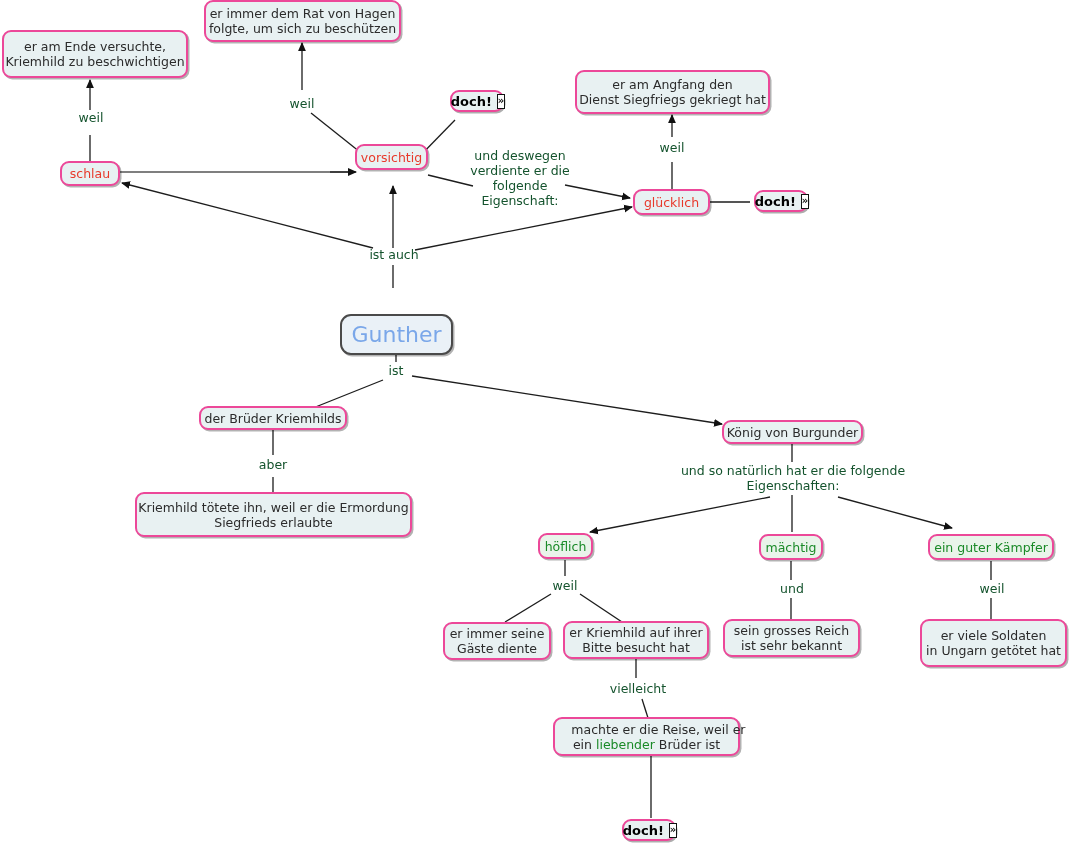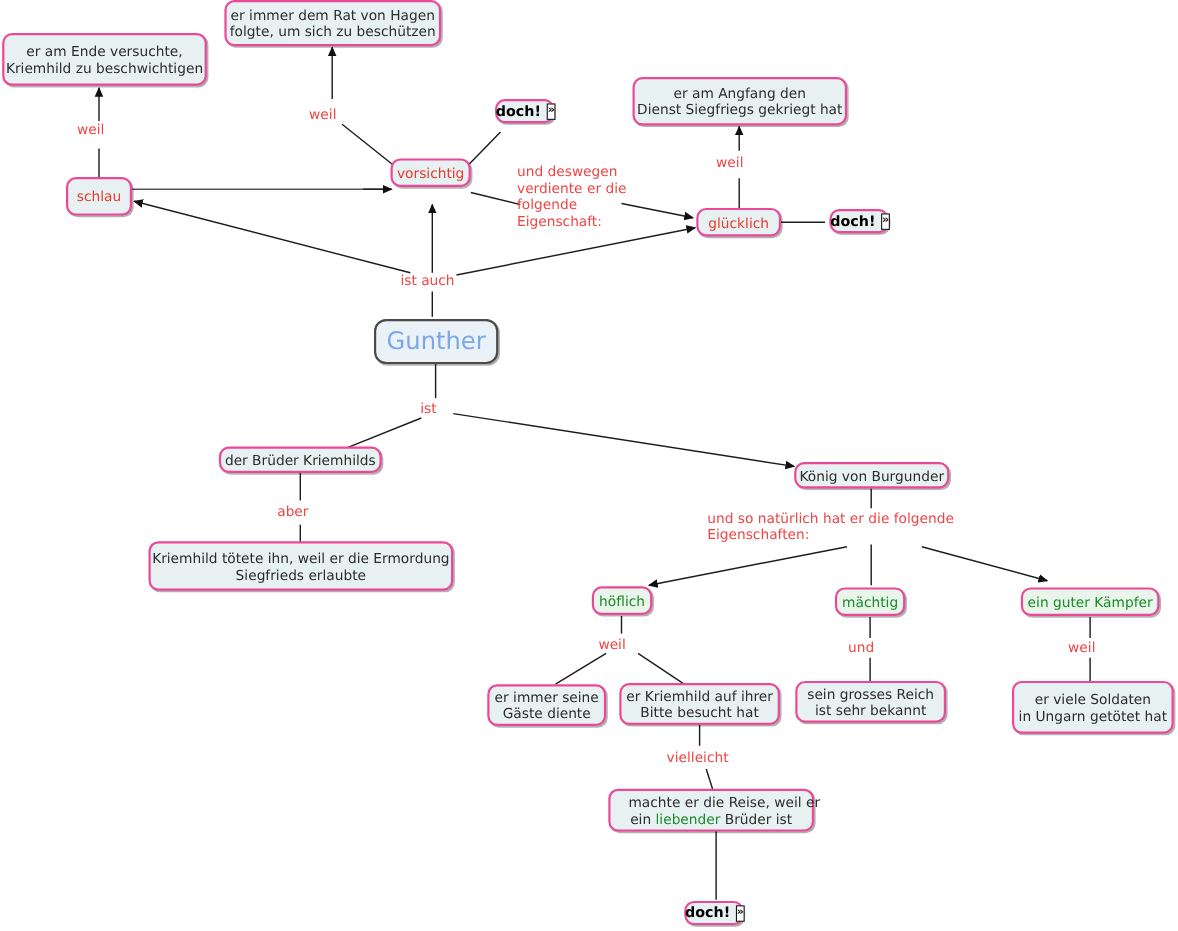--- a/index.html
+++ b/index.html
@@ -43,20 +43,21 @@
   }
   .node.concept-red { color: #e8392b; }
   .node.concept-green { color: #1a8a28; background: #e9f4ea; }
   .node.root {
     color: #7aa7e9;
     font-size: 22px;
     line-height: 26px;
     border-color: #4a4a4a;
     background: #eaf1f7;
     border-radius: 11px;
+    margin-top: 24px;
   }
   .node.doch {
     font-weight: bold;
     color: #000000;
     font-size: 13px;
     background: #e8f1f2;
     border-radius: 9px;
     padding-right: 6px;
     padding-left: 8px;
     box-shadow: 1.5px 1.5px 0 rgba(0,0,0,0.32);
@@ -69,24 +70,24 @@
     border: 1px solid #111;
     background: #ffffff;
     font-size: 10px;
     line-height: 12px;
     text-align: center;
     color: #111;
     font-weight: bold;
   }
   .linklabel {
     position: absolute;
-    color: #ef4444;
+    color: #14532d;
     font-size: 12.5px;
     line-height: 15px;
-    text-align: left;
+    text-align: center;
     background: transparent;
     white-space: pre;
   }
   .hl-green { color: #1a8a28; }
 </style>
 </head>
 <body>
 
 <div id="canvas">
 
@@ -153,21 +154,21 @@
 
   <div class="node" style="left:2px; top:30px; width:186px; height:48px;">er am Ende versuchte,
 Kriemhild zu beschwichtigen</div>
 
   <div class="node" style="left:204px; top:0px; width:197px; height:42px;">er immer dem Rat von Hagen
 folgte, um sich zu beschützen</div>
 
   <div class="node" style="left:575px; top:70px; width:195px; height:44px;">er am Angfang den
 Dienst Siegfriegs gekriegt hat</div>
 
-  <div class="node concept-red" style="left:60px; top:161px; width:60px; height:35px;">schlau</div>
+  <div class="node concept-red" style="left:60px; top:161px; width:60px; height:25px;">schlau</div>
 
   <div class="node concept-red" style="left:355px; top:144px; width:73px; height:26px;">vorsichtig</div>
 
   <div class="node concept-red" style="left:633px; top:189px; width:77px; height:26px;">glücklich</div>
 
   <div class="node doch" style="left:450px; top:90px; width:54px; height:22px;">
     <span>doch!</span>
     <span class="chev">»</span>
   </div>
 

